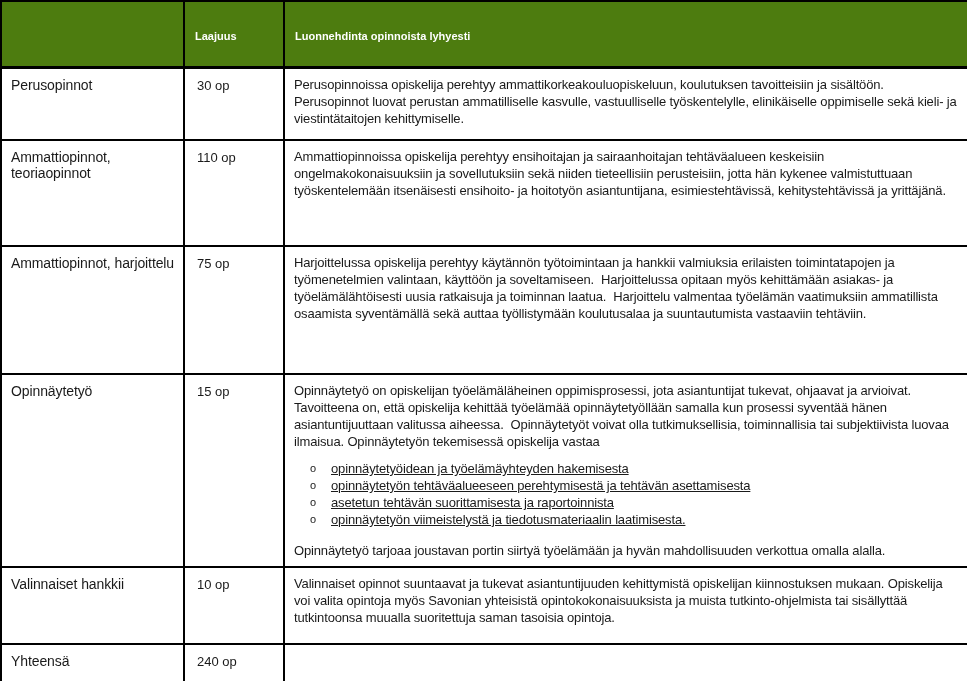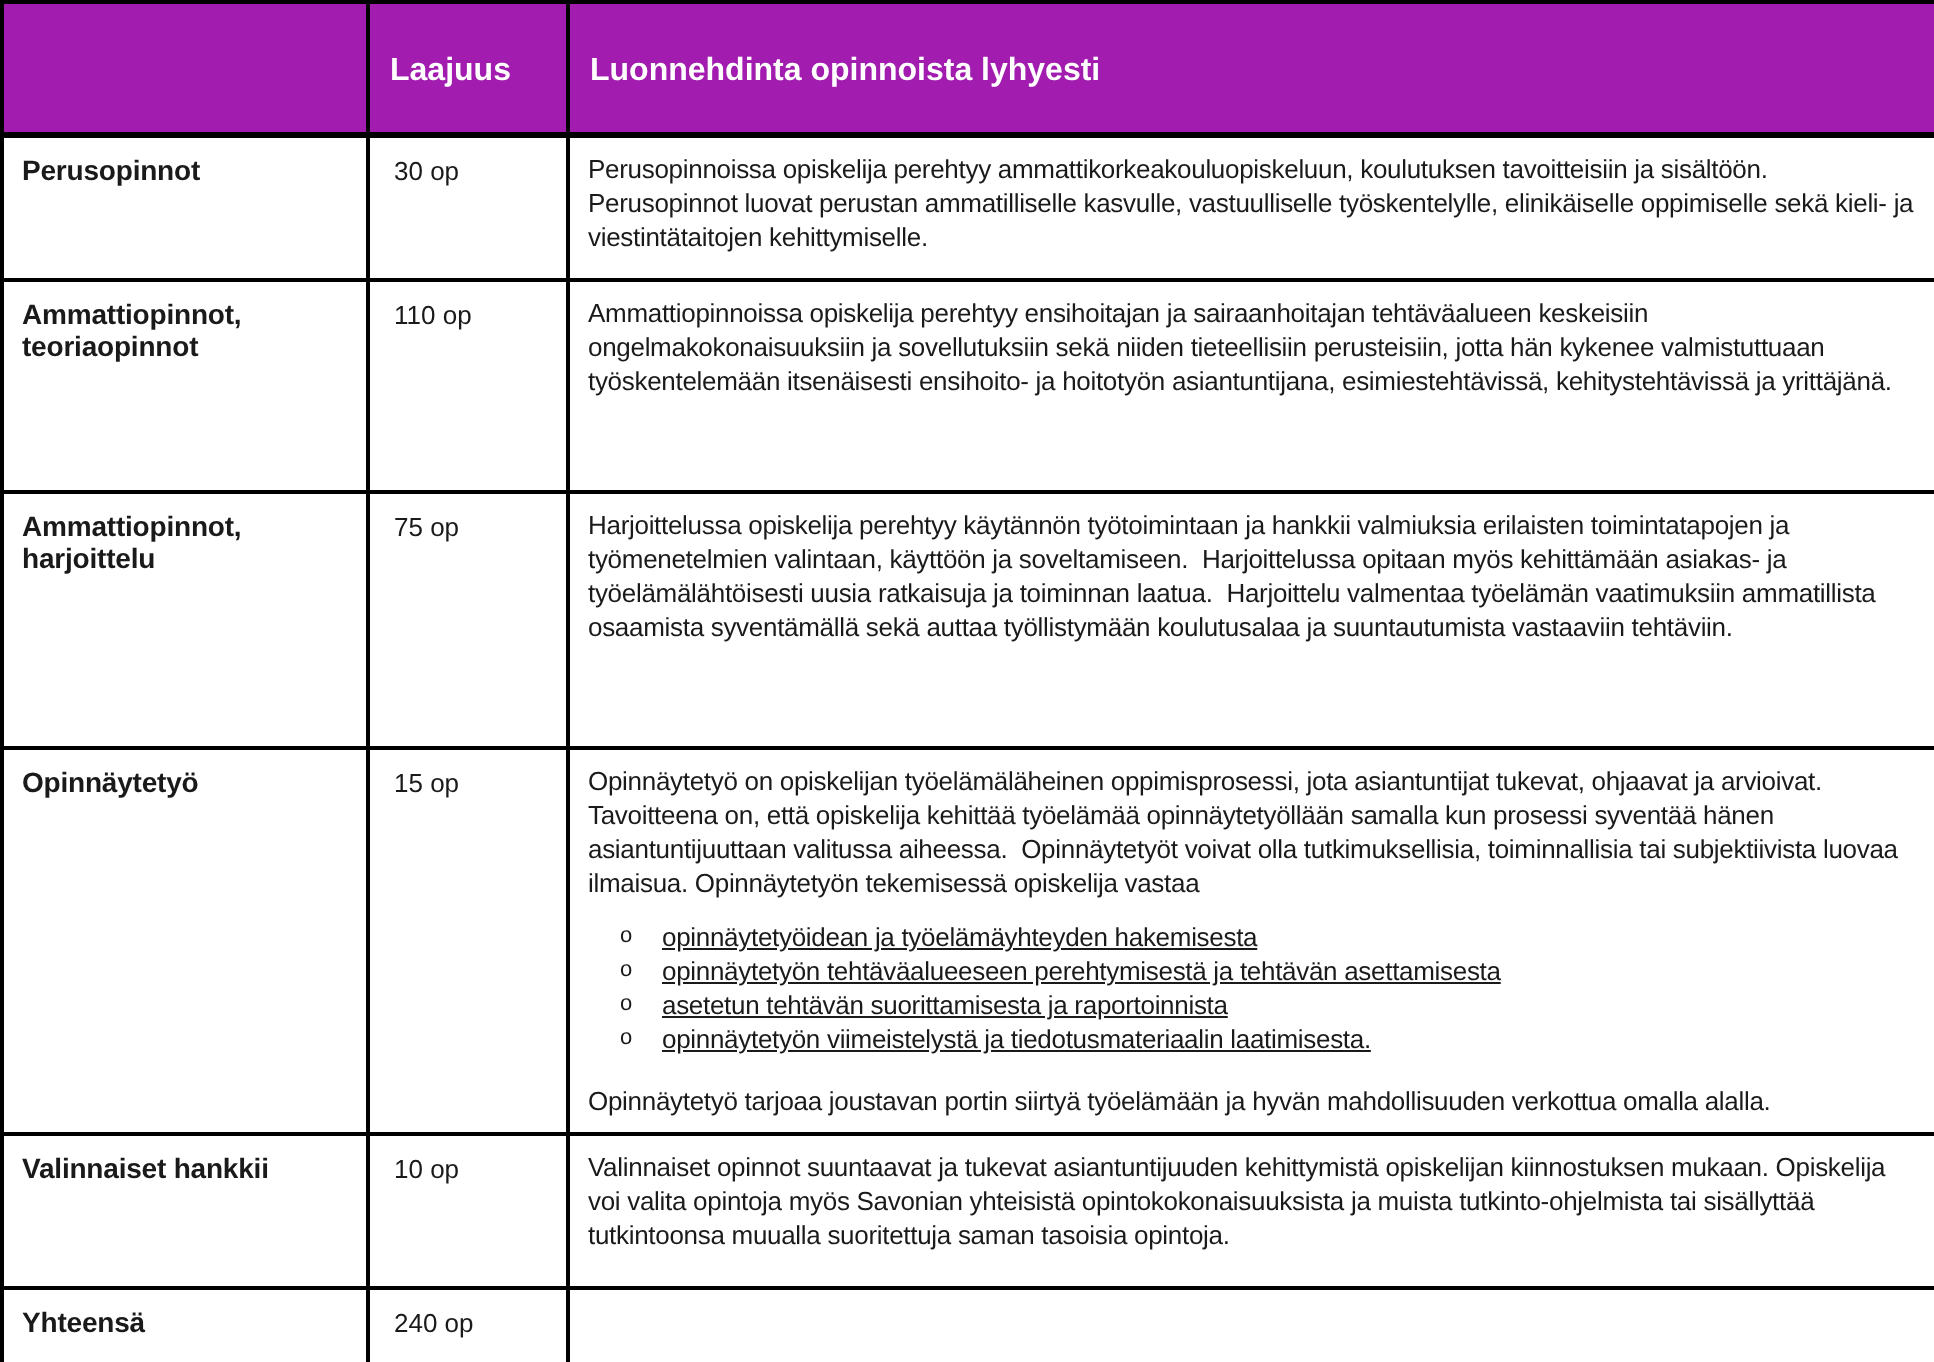--- a/index.html
+++ b/index.html
@@ -20,35 +20,35 @@
   .doc-table col.c3 { width: 684px; }
 
   .doc-table th, .doc-table td {
     border: 2px solid #000000;
     vertical-align: top;
     overflow: hidden;
   }
 
   
   .doc-table thead th {
-    background: #a21caf;
+    background: #4d7c0f;
     color: #ffffff;
-    font-size: 16px;
+    font-size: 11px;
     font-weight: bold;
     text-align: left;
     vertical-align: middle;
     padding: 4px 10px 0 10px;
     border-bottom: 3px solid #000000;
   }
   .doc-table thead tr { height: 66px; }
 
   
   .cell-title {
     font-size: 14px;
-    font-weight: bold;
+    font-weight: normal;
     padding: 8px 8px 4px 9px;
     letter-spacing: -0.1px;
   }
   .cell-credits {
     font-size: 13px;
     padding: 9px 6px 22px 12px;
   }
   .cell-desc {
     font-size: 13px;
     line-height: 17px;

